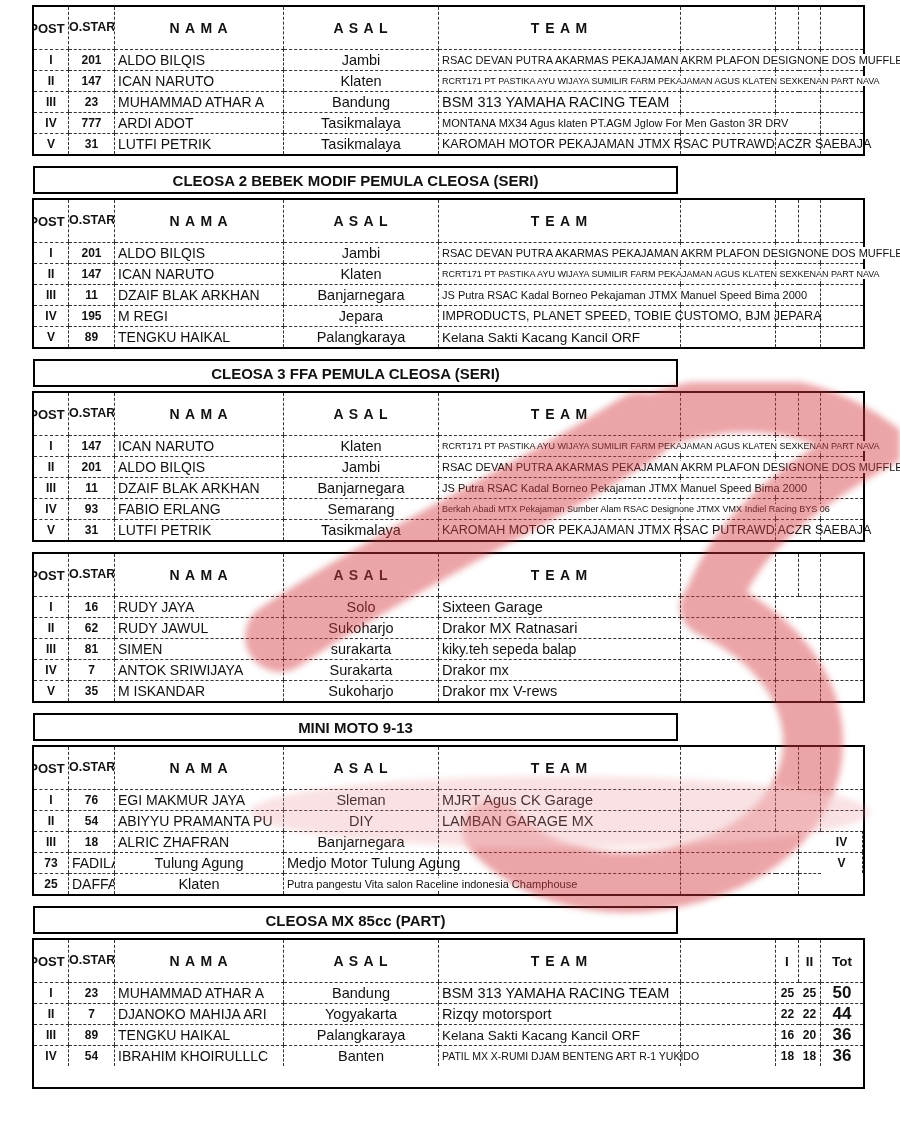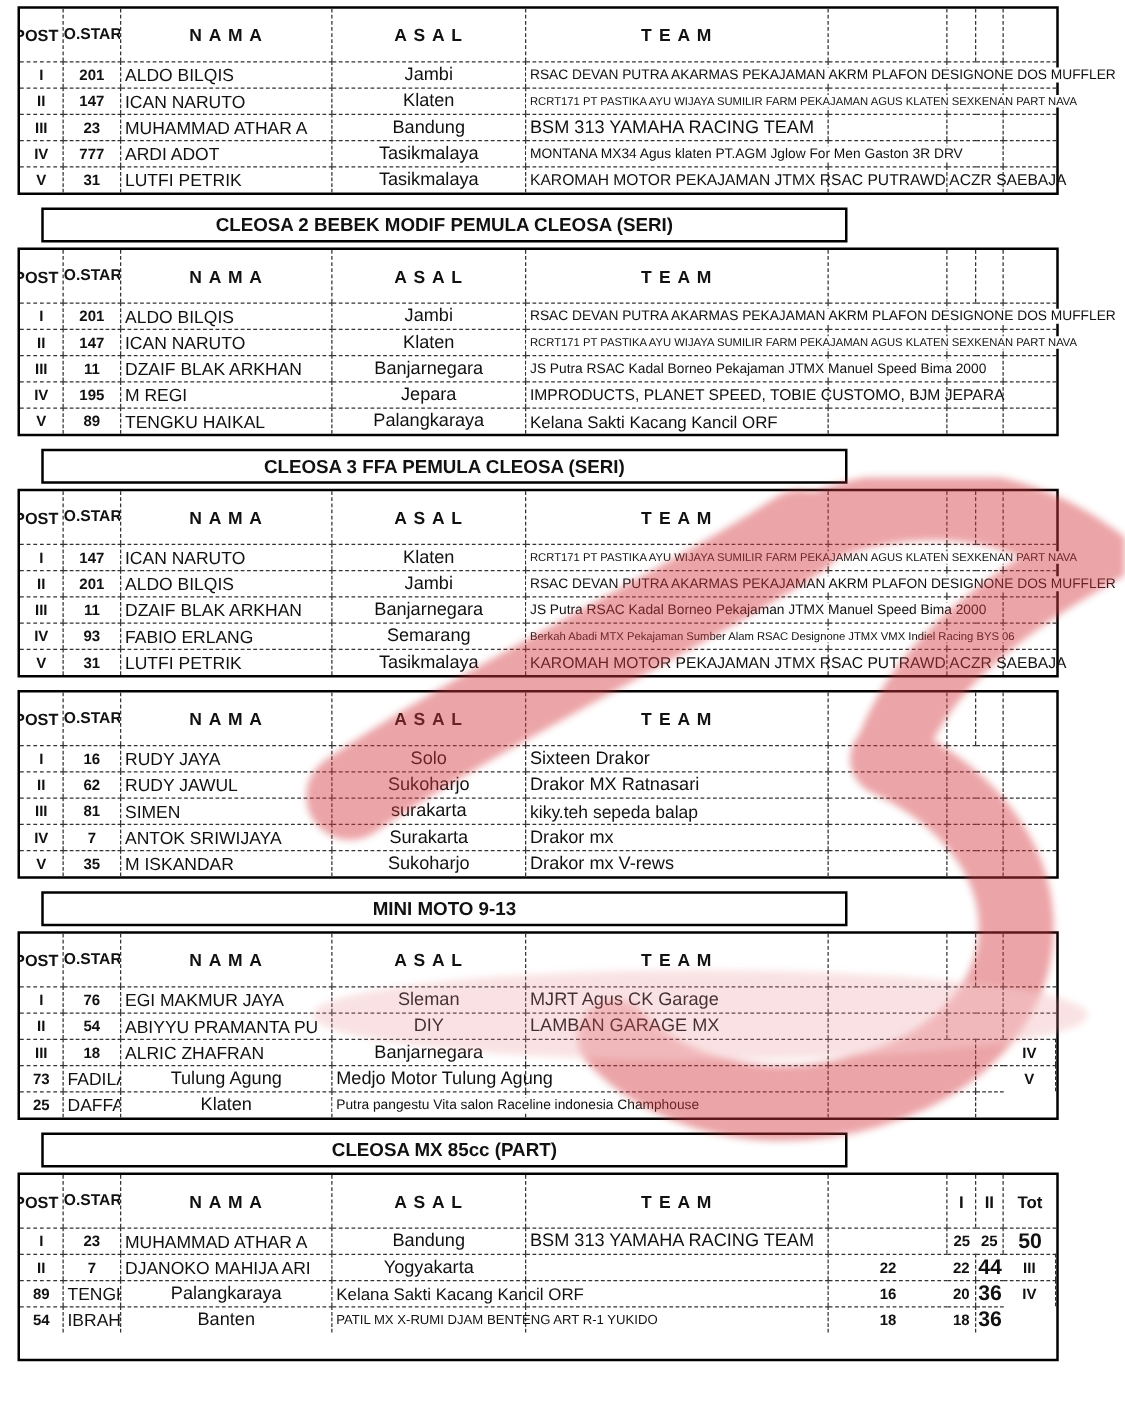--- a/index.html
+++ b/index.html
@@ -10,21 +10,21 @@
   }
   .sections { position:relative; padding-top:5px; }
   .section { margin-bottom:10px; }
   .title-box {
     margin-left:33px; width:641px; height:24px; border:2px solid #000;
     display:flex; align-items:center; justify-content:center;
     font-weight:bold; font-size:15px; margin-bottom:4px; background:#fff;
     white-space:pre;
   }
   .grid {
-    margin-left:14px; width:829px; border:2px solid #000; background:transparent;
+    margin-left:32px; width:829px; border:2px solid #000; background:transparent;
     display:grid;
     grid-template-columns:35px 46px 169px 155px 242px 95px 23px 22px 42px;
     grid-template-rows:42px repeat(5,21px);
   }
   .cell {
     position:relative; display:flex; align-items:center; justify-content:center;
     border-right:1px dashed #333; overflow:hidden; min-width:0;
   }
   .cell.nr { border-right:none; }
   .cell.rt { border-top:1px dashed #333; }
@@ -285,21 +285,21 @@
           <div class="cell h-big">T E A M</div>
           <div class="cell"></div>
           <div class="cell h-r"></div>
           <div class="cell h-r"></div>
           <div class="cell h-r nr"></div>
           <div class="cell rt b-pos">I</div>
           <div class="cell rt b-no">16</div>
           <div class="cell rt b-nama">RUDY JAYA</div>
           <div class="cell rt b-asal">Solo</div>
           <div class="cell rt b-team">
-            <span style="font-size: 14.5px;">Sixteen Drakor</span>
+            <span style="font-size: 14.5px;">Sixteen Garage</span>
           </div>
           <div class="cell rt"></div>
           <div class="cell rt b-r nr"></div>
           <div class="cell rt b-r"></div>
           <div class="cell rt b-tot nr"></div>
           <div class="cell rt b-pos">II</div>
           <div class="cell rt b-no">62</div>
           <div class="cell rt b-nama">RUDY JAWUL</div>
           <div class="cell rt b-asal">Sukoharjo</div>
           <div class="cell rt b-team">
@@ -440,20 +440,23 @@
             <span style="font-size: 14.5px;">BSM 313 YAMAHA RACING TEAM</span>
           </div>
           <div class="cell rt"></div>
           <div class="cell rt b-r nr">25</div>
           <div class="cell rt b-r">25</div>
           <div class="cell rt b-tot nr">50</div>
           <div class="cell rt b-pos">II</div>
           <div class="cell rt b-no">7</div>
           <div class="cell rt b-nama">DJANOKO MAHIJA ARI</div>
           <div class="cell rt b-asal">Yogyakarta</div>
+          <div class="cell rt b-team">
+            <span style="font-size: 14.5px;">Rizqy motorsport</span>
+          </div>
           <div class="cell rt"></div>
           <div class="cell rt b-r nr">22</div>
           <div class="cell rt b-r">22</div>
           <div class="cell rt b-tot nr">44</div>
           <div class="cell rt b-pos">III</div>
           <div class="cell rt b-no">89</div>
           <div class="cell rt b-nama">TENGKU HAIKAL</div>
           <div class="cell rt b-asal">Palangkaraya</div>
           <div class="cell rt b-team">
             <span style="font-size: 13.5px;">Kelana Sakti Kacang Kancil ORF</span>

